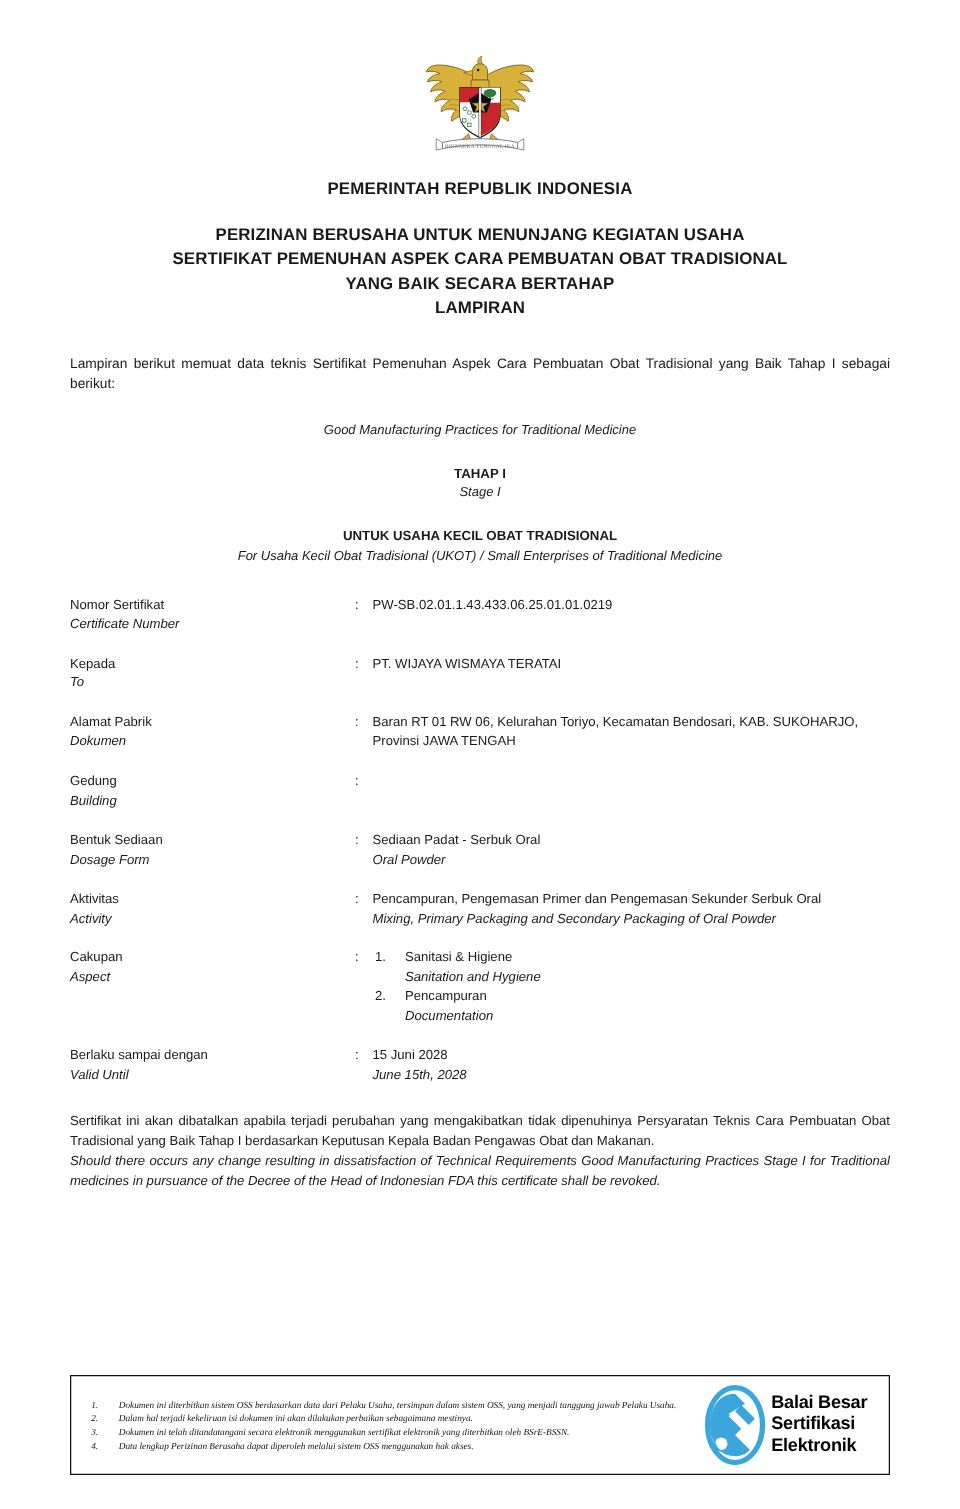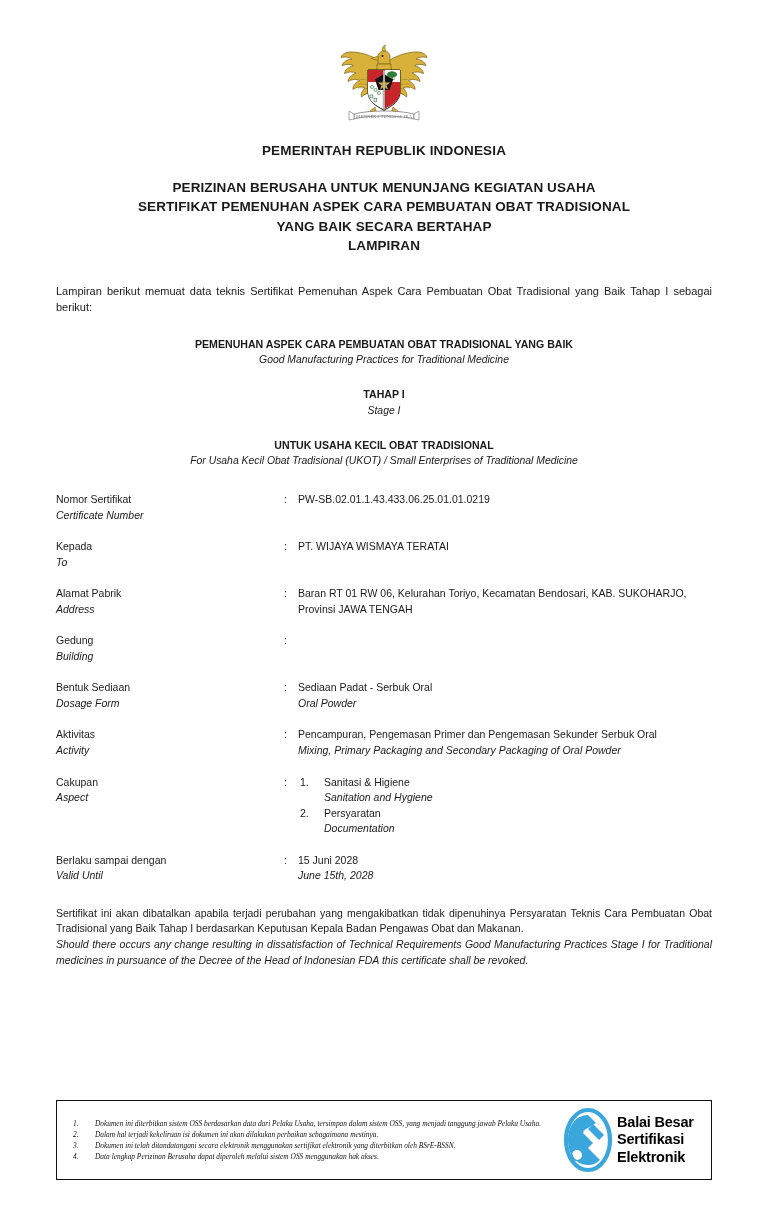--- a/index.html
+++ b/index.html
@@ -283,21 +283,20 @@
       <div>PERIZINAN BERUSAHA UNTUK MENUNJANG KEGIATAN USAHA</div>
       <div>SERTIFIKAT PEMENUHAN ASPEK CARA PEMBUATAN OBAT TRADISIONAL</div>
       <div>YANG BAIK SECARA BERTAHAP</div>
       <div>LAMPIRAN</div>
     </div>
   </div>
 
   <p class="intro">Lampiran berikut memuat data teknis Sertifikat Pemenuhan Aspek Cara Pembuatan Obat Tradisional yang Baik Tahap I sebagai berikut:</p>
 
   <div class="section-head">
-    <div class="sh-id">PEMENUHAN ASPEK CARA PEMBUATAN OBAT TRADISIONAL YANG BAIK</div>
     <div class="sh-en">Good Manufacturing Practices for Traditional Medicine</div>
   </div>
 
   <div class="section-head sh-gap">
     <div class="sh-id">TAHAP I</div>
     <div class="sh-en">Stage I</div>
   </div>
 
   <div class="section-head sh-gap">
     <div class="sh-id">UNTUK USAHA KECIL OBAT TRADISIONAL</div>
@@ -330,21 +329,21 @@
           <span class="val-id">PT. WIJAYA WISMAYA TERATAI</span>
         </td>
       </tr>
       <tr class="spacer">
           <td colspan="3"></td>
         </tr>
 
       <tr>
         <td class="col-label">
           <span class="lbl-id">Alamat Pabrik</span>
-          <span class="lbl-en">Address</span>
+          <span class="lbl-en">Dokumen</span>
         </td>
         <td class="col-colon">:</td>
         <td class="col-value">
           <span class="val-id">Baran RT 01 RW 06, Kelurahan Toriyo, Kecamatan Bendosari, KAB. SUKOHARJO, Provinsi JAWA TENGAH</span>
         </td>
       </tr>
       <tr class="spacer">
           <td colspan="3"></td>
         </tr>
 
@@ -400,21 +399,21 @@
         <td class="col-colon">:</td>
         <td class="col-value">
           <ul class="aspect-list">
             <li>
               <span class="num">1.</span>
               <span class="a-id">Sanitasi &amp; Higiene</span>
               <span class="a-en">Sanitation and Hygiene</span>
             </li>
             <li>
               <span class="num">2.</span>
-              <span class="a-id">Persyaratan</span>
+              <span class="a-id">Pencampuran</span>
               <span class="a-en">Documentation</span>
             </li>
           </ul>
         </td>
       </tr>
       <tr class="spacer">
           <td colspan="3"></td>
         </tr>
 
       <tr>

